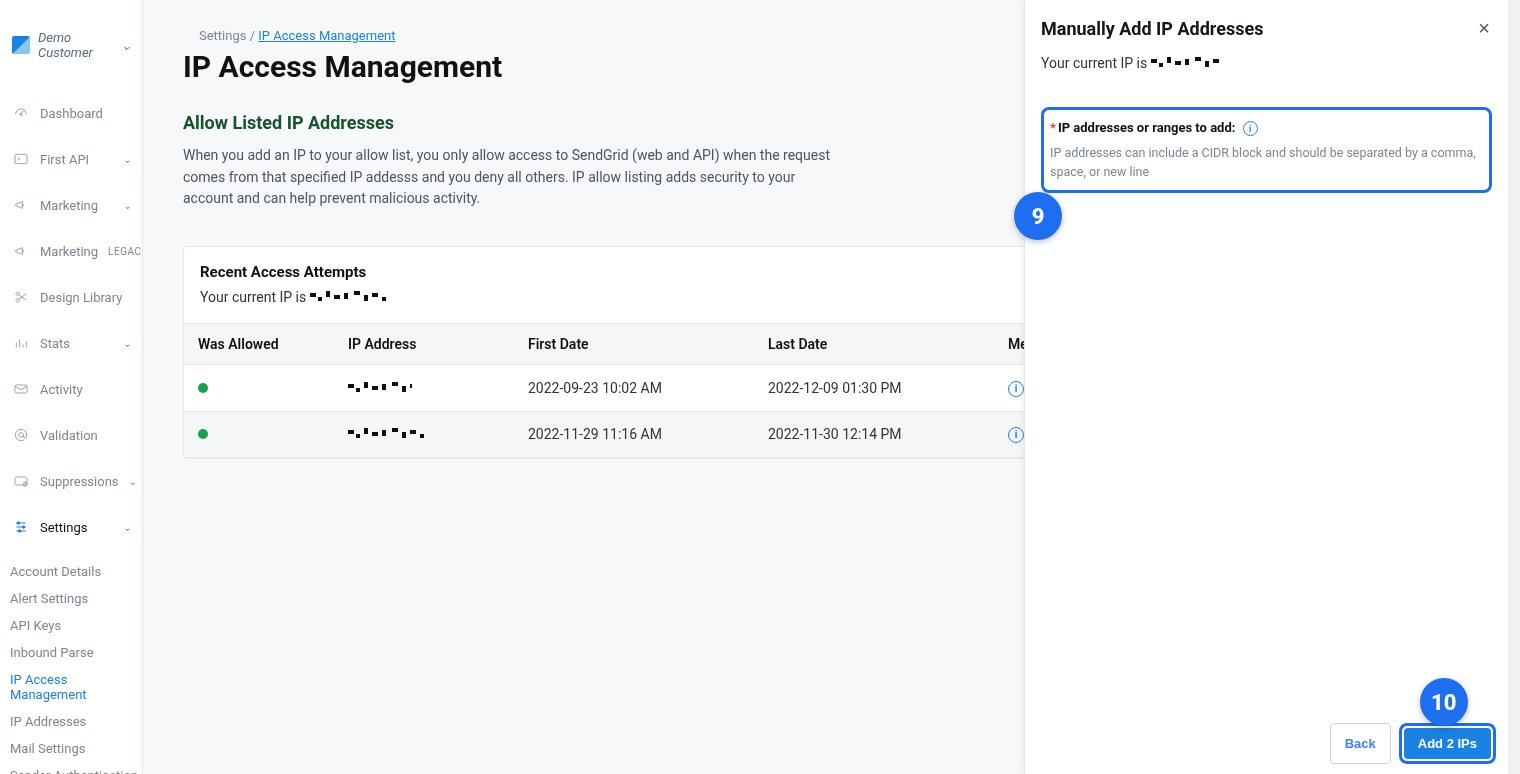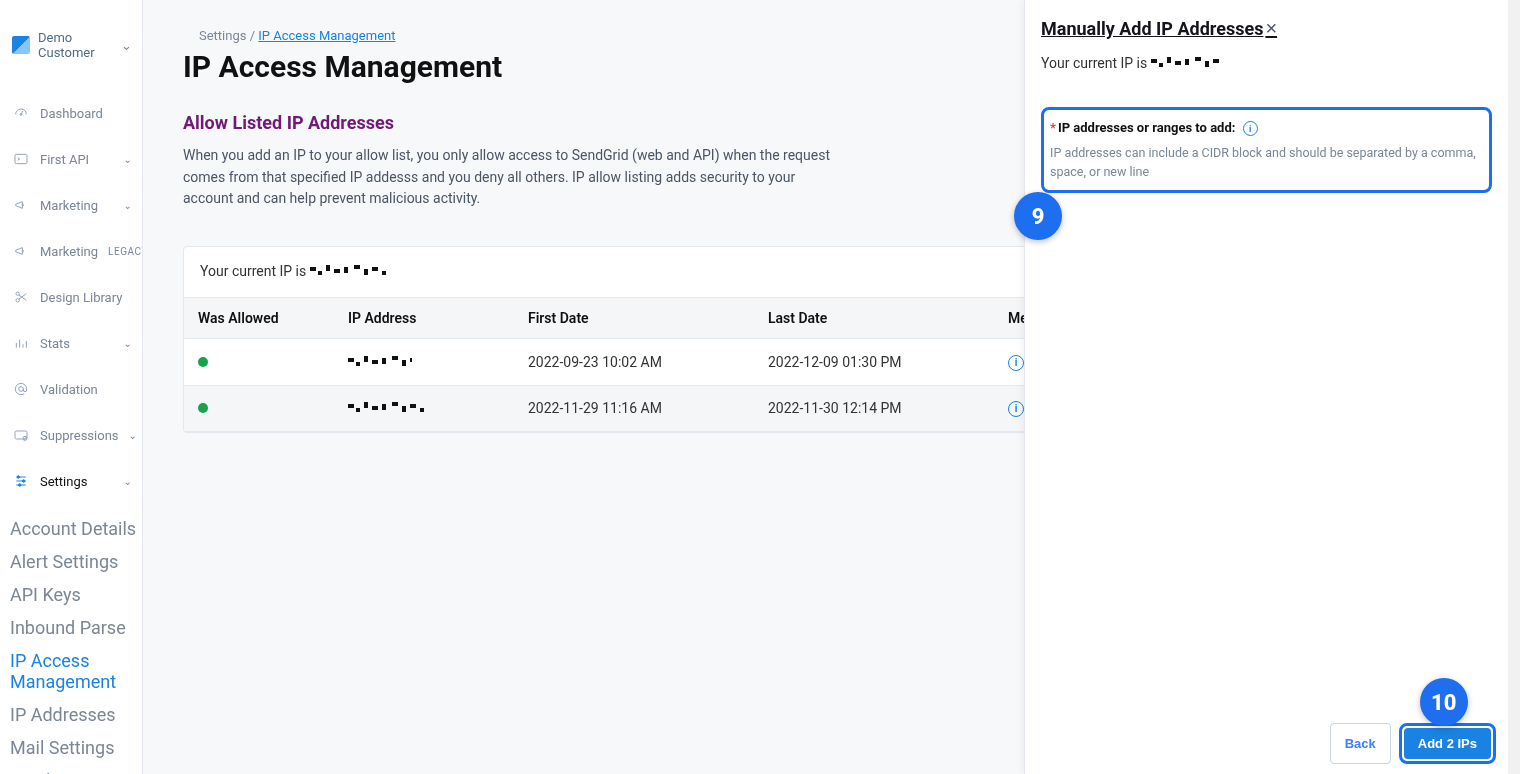--- a/index.html
+++ b/index.html
@@ -17,39 +17,39 @@
   }
   * { box-sizing: border-box; }
   html, body { margin:0; padding:0; height:100%; font-family: -apple-system, BlinkMacSystemFont, "Segoe UI", Roboto, Helvetica, Arial, sans-serif; color: var(--text-dark); background:#fff; }
   .app { display:flex; width:1520px; height:774px; position:relative; overflow:hidden; }
   
   .app::after { content:""; position:absolute; top:0; right:0; width:12px; height:100%; background:#f1f1f1; }
   .app::before { content:""; position:absolute; top:0; right:0; width:12px; height:280px; background:#c1c1c1; border-radius:6px; }
 
   
   .sidebar { width:143px; flex:0 0 143px; background:#fff; border-right:1px solid var(--border); padding:0; font-size:13px; overflow:hidden; }
-  .org-switch { display:flex; align-items:center; gap:8px; padding:30px 10px 30px 12px; color:var(--text-mid); cursor:pointer; }
+  .org-switch { display:flex; align-items:center; gap:8px; padding:30px 10px 30px 12px; color:var(--text-mid); cursor:pointer;font-style:italic; }
   .org-logo { width:18px; height:18px; background:linear-gradient(135deg,#1a82e2 50%,#84c7f5 50%); border-radius:2px; flex:0 0 18px;}
   .org-switch .chev { margin-left:auto; color:var(--text-light); }
   .nav-item { display:flex; align-items:center; gap:10px; padding:14px 10px 14px 12px; color:var(--text-light); cursor:pointer; }
   .nav-item .chev { margin-left:auto; color:var(--text-light); font-size:10px;}
   .nav-icon { width:18px; height:18px; flex:0 0 18px; display:flex; align-items:center; justify-content:center; }
   .nav-icon svg { width:16px; height:16px; stroke:#94a3b8; fill:none; stroke-width:1.5;}
   .nav-item.highlight svg { stroke:#1a82e2; }
   .badge-legacy { font-size:10px; letter-spacing:0.5px; color:var(--text-light); background:transparent; }
   .sub-list { padding:8px 0 0 10px; }
-  .sub-list a { display:block; padding:6px 0; color:var(--text-light); font-size:18px; text-decoration:none; cursor:pointer;}
+  .sub-list a { display:block; padding:6px 0; color:var(--text-light); font-size:13px; text-decoration:none; cursor:pointer;}
   .sub-list a.active { color:var(--blue-primary); }
 
   
   .main { flex:1; background:var(--bg-page); padding:18px 40px; overflow:hidden; }
   .breadcrumb { font-size:13px; color:var(--text-light); margin:10px 16px 6px;}
   .breadcrumb a { color:var(--blue-primary); text-decoration:underline; cursor:pointer;}
   h1.page-title { font-size:30px; font-weight:700; margin:6px 0 28px; color:#111;}
-  h2.section-title { font-size:18px; font-weight:700; margin:0 0 12px; color:#701a75;}
+  h2.section-title { font-size:18px; font-weight:700; margin:0 0 12px; color:#14532d;}
   p.section-desc { font-size:14px; line-height:1.55; color:#4b5563; max-width:660px; margin:0 0 22px;}
   .btn-primary { background:var(--blue-primary); color:#fff; border:none; border-radius:4px; padding:10px 16px; font-size:13px; font-weight:600; cursor:pointer;}
   .card { background:#fff; border:1px solid var(--border); border-radius:4px; margin-top:36px; }
   .card-head { padding:16px 16px 18px; }
   .card-head h3 { margin:0 0 8px; font-size:15px; font-weight:700; color:#111;}
   .card-head .ip-line { font-size:14px; color:#333; }
   .redact { display:inline-block; width:80px; height:14px; vertical-align:middle;
     background:
      linear-gradient(#111,#111) 0 2px/6px 4px no-repeat,
      linear-gradient(#111,#111) 8px 6px/4px 4px no-repeat,
@@ -63,21 +63,21 @@
   }
   table.access { width:100%; border-collapse:collapse; font-size:14px;}
   table.access thead th { background:var(--bg-light); text-align:left; font-weight:600; color:#111; padding:12px 14px; border-top:1px solid var(--border); border-bottom:1px solid var(--border);}
   table.access tbody td { padding:14px 14px; border-bottom:1px solid var(--border); color:#333; }
   table.access tbody tr:nth-child(even) td { background:var(--bg-light); }
   .dot-green { width:10px; height:10px; border-radius:50%; background:var(--green); display:inline-block;}
   .info-icon { display:inline-flex; width:16px;height:16px;border:1.5px solid var(--blue-primary);border-radius:50%;align-items:center;justify-content:center;font-size:10px;color:var(--blue-primary);font-weight:700;vertical-align:middle;margin-right:6px;}
 
   
   .panel { position:absolute; top:0; right:12px; bottom:0; width:484px; background:#fff; box-shadow:-2px 0 8px rgba(0,0,0,0.05); border-left:1px solid var(--border); display:flex; flex-direction:column;}
-  .panel-head { display:flex; align-items:flex-start; padding:18px 16px 8px;text-decoration:underline;}
+  .panel-head { display:flex; align-items:flex-start; justify-content:space-between; padding:18px 16px 8px;}
   .panel-head h2 { margin:0; font-size:18px; font-weight:700;}
   .close-x { background:none;border:none;font-size:20px;color:#4b5563;cursor:pointer;line-height:1;padding:0 2px;}
   .panel-body { padding:0 16px; flex:1; }
   .cur-ip { font-size:14px; color:#333; margin:8px 0 36px;}
   .field-wrap { border:3px solid var(--callout); border-radius:8px; padding:10px 6px 8px; position:relative;}
   .field-label { font-size:13px; font-weight:700; color:#111; margin-bottom:6px;}
   .field-label .req { color:var(--red); margin-right:2px;}
   .field-label .info-icon { width:15px;height:15px;font-size:9px;margin-left:4px;vertical-align:middle;}
   textarea.ip-input { width:100%; border:1px solid var(--callout); outline:1px solid var(--callout); border-radius:4px; padding:10px 10px; font-size:14px; font-family:inherit; resize:none; height:60px; color:#111;}
   .field-hint { font-size:12.5px; color:var(--text-light); margin-top:8px; line-height:1.5;}
@@ -158,20 +158,29 @@
           <svg viewBox="0 0 24 24">
             <path d="M5 19V12M10 19V7M15 19V14M20 19V9"></path>
           </svg>
         </span>
       <span>Stats</span>
       <span class="chev">⌄</span>
     </div>
     <div class="nav-item">
       <span class="nav-icon">
           <svg viewBox="0 0 24 24">
+            <rect x="3" y="6" width="18" height="12" rx="2"></rect>
+            <path d="M3 8l9 5 9-5"></path>
+          </svg>
+        </span>
+      <span>Activity</span>
+    </div>
+    <div class="nav-item">
+      <span class="nav-icon">
+          <svg viewBox="0 0 24 24">
             <circle cx="12" cy="12" r="3.5"></circle>
             <path d="M15.5 12v1.5a2.5 2.5 0 0 0 5 0V12a8.5 8.5 0 1 0-3.5 6.9"></path>
           </svg>
         </span>
       <span>Validation</span>
     </div>
     <div class="nav-item">
       <span class="nav-icon">
           <svg viewBox="0 0 24 24">
             <rect x="3" y="6" width="18" height="12" rx="2"></rect>
@@ -212,20 +221,21 @@
     <div class="breadcrumb">
       <span>Settings</span><span> / </span><a>IP Access Management</a>
     </div>
     <h1 class="page-title">IP Access Management</h1>
 
     <h2 class="section-title">Allow Listed IP Addresses</h2>
     <p class="section-desc">When you add an IP to your allow list, you only allow access to SendGrid (web and API) when the request comes from that specified IP addesss and you deny all others. IP allow listing adds security to your account and can help prevent malicious activity.</p>
 
     <div class="card">
       <div class="card-head">
+        <h3>Recent Access Attempts</h3>
         <div class="ip-line">
           <span>Your current IP is </span><span class="redact"></span>
         </div>
       </div>
       <table class="access">
         <thead>
           <tr>
             <th style="width:150px">Was Allowed</th>
             <th style="width:180px">IP Address</th>
             <th style="width:240px">First Date</th>

